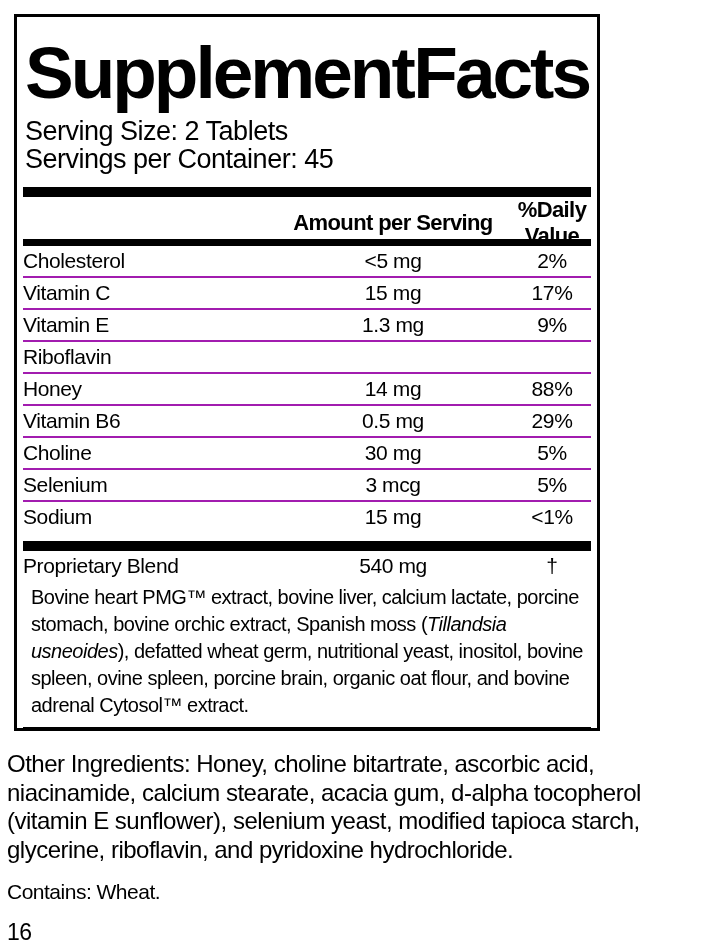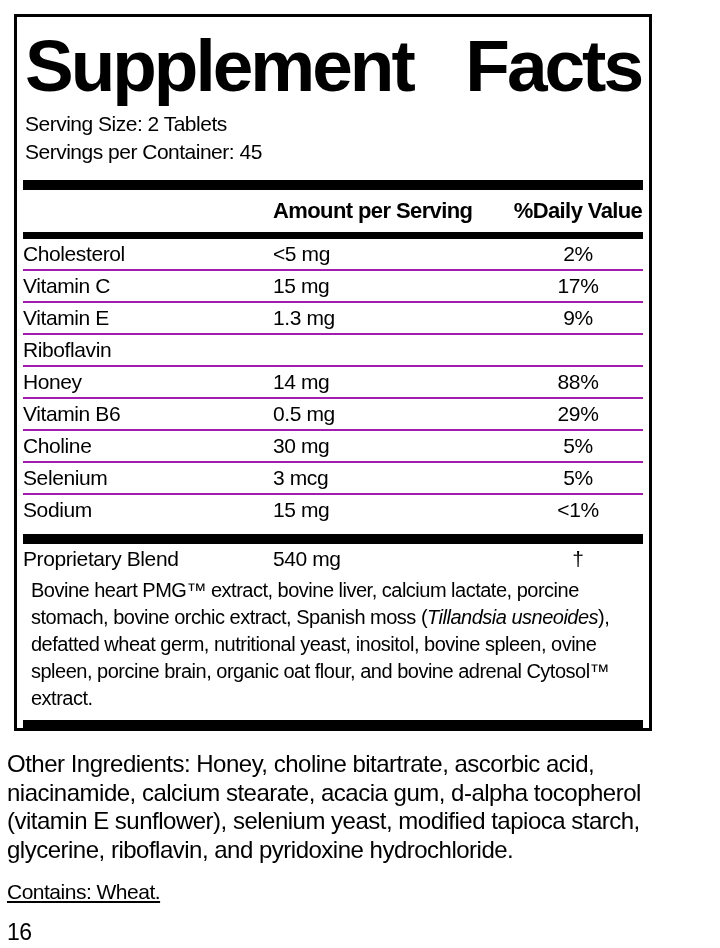--- a/index.html
+++ b/index.html
@@ -9,40 +9,40 @@
     height: 948px;
     background: #ffffff;
     color: #000000;
     font-family: "Liberation Sans", "DejaVu Sans", sans-serif;
     overflow: hidden;
   }
   
   .facts-box {
     box-sizing: border-box;
     margin: 14px 14px 0 14px;
-    width: 638px;
+    width: 586px;
     height: 717px;
     border: 3px solid #000;
-    padding: 9px 6px;
+    padding: 16px 6px;
     overflow: hidden;
   }
   .title {
     display: flex;
     justify-content: space-between;
     align-items: baseline;
     margin: 3px 2px 0 2px;
     height: 76px;
     line-height: 74px;
     font-size: 73px;
     font-weight: bold;
     letter-spacing: -3px;
     white-space: nowrap;
   }
   .serving-line {
-    font-size: 21px;
+    font-size: 27px;
     line-height: 28px;
     letter-spacing: -0.5px;
     margin-left: 2px;
   }
   .serving-line:first-of-type { margin-top: 5px; }
   .bar { background: #000; }
   .bar-thick { height: 10px; }
   .bar-medium { height: 7px; }
   .bar-top { margin-top: 14px; }
   .bar-blend { margin-top: 7px; }
@@ -52,21 +52,21 @@
     grid-template-columns: 250px 240px 1fr;
     letter-spacing: -0.4px;
   }
   .head-row {
     height: 42px;
     align-items: center;
     font-size: 22px;
     font-weight: bold;
     letter-spacing: -0.6px;
   }
-  .col-amount { }
+  .col-amount { text-align: center; }
   .col-dv { text-align: center; }
   .nutrient-row {
     box-sizing: border-box;
     height: 32px;
     line-height: 30px;
     font-size: 21px;
     border-bottom: 2px solid #a21caf;
   }
   .nutrient-row:last-child { border-bottom: none; }
   .blend-row {
@@ -95,21 +95,20 @@
     width: 700px;
     font-size: 24px;
     line-height: 28.5px;
     letter-spacing: -0.5px;
   }
   .contains {
     margin: 14px 10px 0 7px;
     font-size: 21px;
     line-height: 28px;
     letter-spacing: -0.5px;
-    text-decoration: underline;
   }
   .page-number {
     margin: 12px 8px 0 7px;
     font-size: 23px;
     line-height: 28px;
     letter-spacing: -0.5px;
   }
 </style>
 </head>
 <body>

